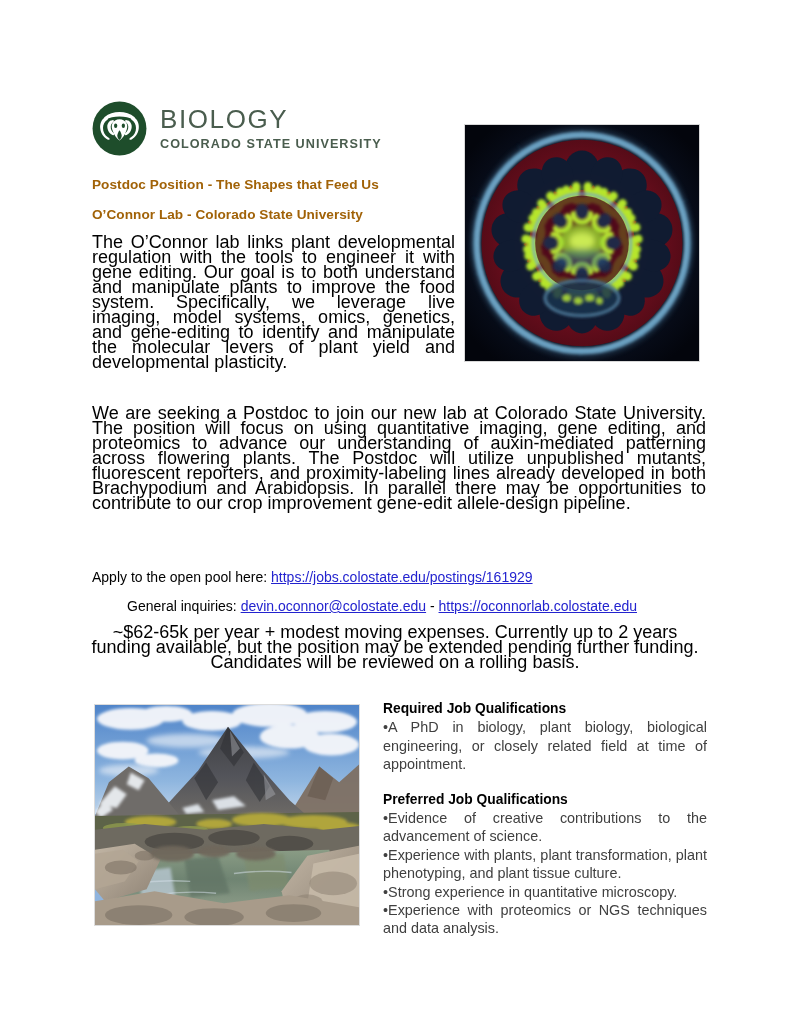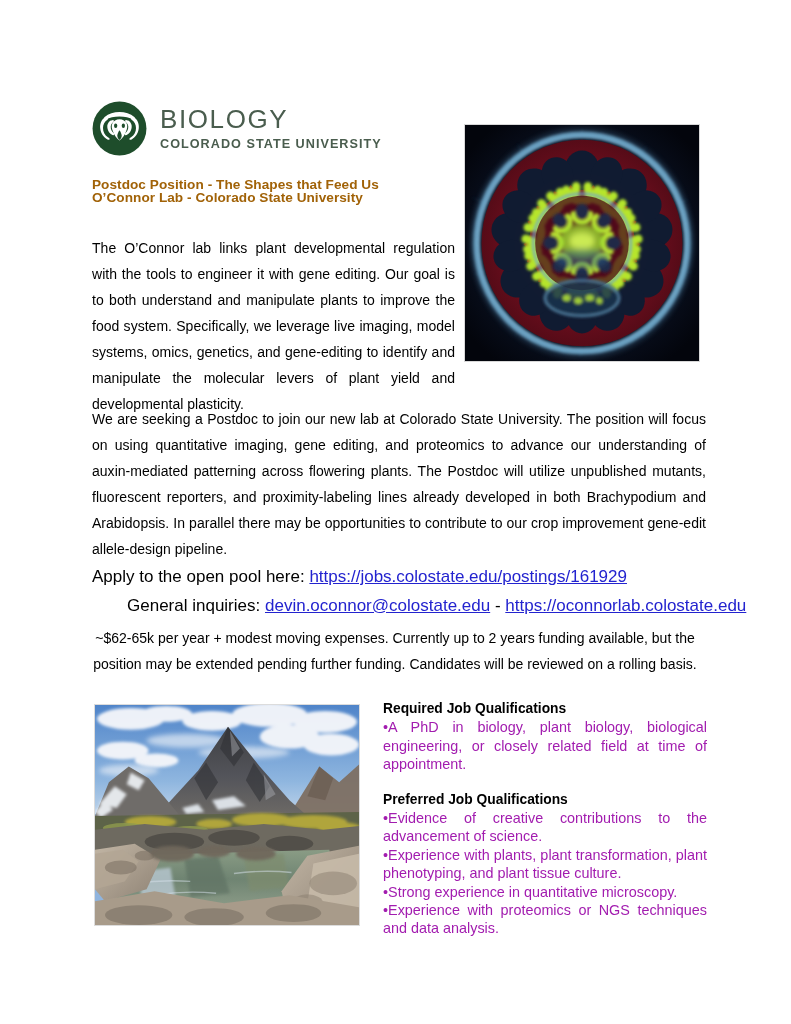--- a/index.html
+++ b/index.html
@@ -90,38 +90,38 @@
 
   
   .h-line {
     position: absolute;
     font-size: 13.6px;
     font-weight: bold;
     color: #a16207;
     letter-spacing: 0.05px;
   }
   #title-1 { left: 92px; top: 177px; }
-  #title-2 { left: 92px; top: 190px; }
+  #title-2 { left: 92px; top: 207px; }
 
   .para {
     position: absolute;
-    font-size: 14px;
-    line-height: 26px;
+    font-size: 18px;
+    line-height: 15px;
     text-align: justify;
     color: #000;
     letter-spacing: 0.02px;
   }
   #para-intro   { left: 92px; top: 235px; width: 363px; }
   #para-seek    { left: 92px; top: 406px; width: 614px; }
   #para-funded  { left: 92px; top: 508px; width: 614px; }
   #para-salary  { left: 88px; top: 625px; width: 614px; text-align: center; }
 
   .linkline {
     position: absolute;
-    font-size: 17px;
+    font-size: 14px;
     line-height: 18.2px;
     color: #000;
     text-align: right;
     white-space: nowrap;
   }
   #line-apply   { left: 92px; top: 568px; }
   #line-inquiry { left: 92px; top: 597px; margin-left: 35px; }
 
   a.doc-link {
     color: #2323cf;
@@ -140,21 +140,21 @@
     font-size: 13.8px;
     font-weight: bold;
     line-height: 18.4px;
     color: #000;
   }
   .qual-head.second { margin-top: 17px; }
   .qual-item {
     font-size: 14.4px;
     line-height: 18.4px;
     text-align: justify;
-    color: #a21caf;
+    color: #404040;
   }
   .qual-item.nojust { text-align: left; }
 </style>
 </head>
 <body>
 
 <div class="page">
 
   <div class="header">
     <div class="ram-badge">

